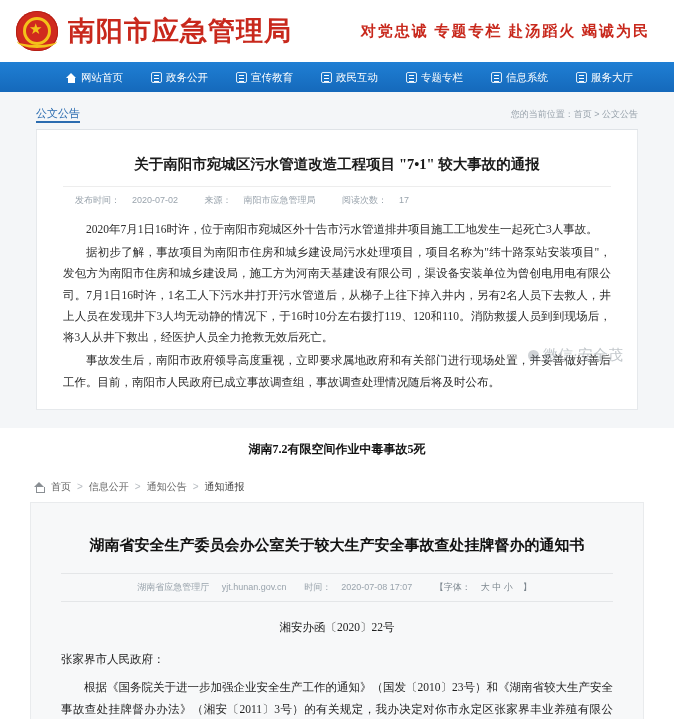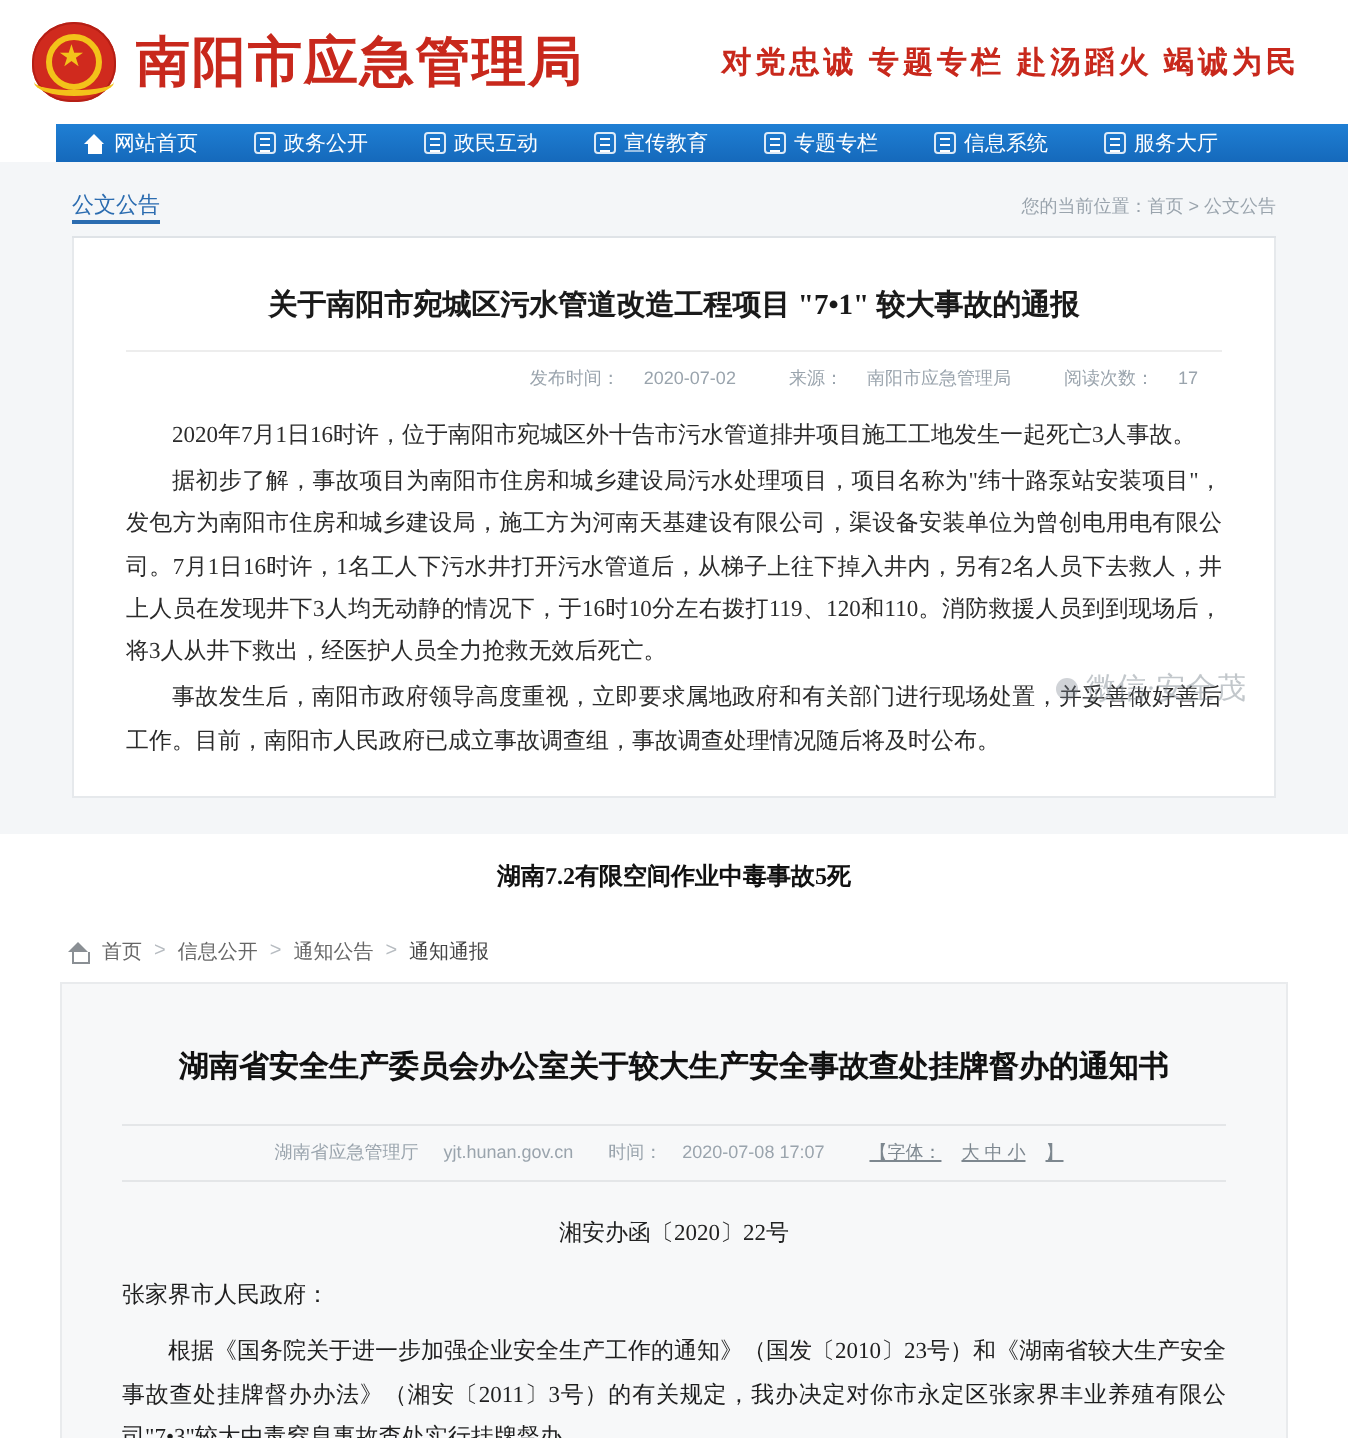--- a/index.html
+++ b/index.html
@@ -77,25 +77,25 @@
     font-family: "Liberation Serif", serif;
     font-size: 13px;
     color: #c8281c;
     margin-top: 4px;
     letter-spacing: 1px;
     text-align: right;
     padding-right: 22px;
   }
 
   .navbar {
-    height: 19px;
+    height: 30px;
     background: linear-gradient(#1f7fd4, #1569bb);
     display: flex;
     align-items: center;
-    margin-left: 28px;
+    padding-left: 52px;
   }
   .nav-item {
     display: flex;
     align-items: center;
     gap: 4px;
     color: #ffffff;
     font-size: 10.5px;
     padding: 0 14px;
     white-space: nowrap;
     height: 30px;
@@ -160,21 +160,21 @@
     text-align: center;
     font-family: "Liberation Serif", serif;
     font-size: 14.5px;
     font-weight: bold;
     color: #1a1a1a;
     line-height: 1.5;
     padding: 6px 6px 10px 6px;
     border-bottom: 1px solid #ededed;
   }
   .doc-meta {
-    text-align: right;
+    text-align: left;
     font-size: 9px;
     color: #9aa4ad;
     padding: 7px 0 12px 0;
   }
   .doc-meta span { margin: 0 6px; }
   .doc-body p {
     font-family: "Liberation Serif", serif;
     font-size: 11.5px;
     line-height: 1.85;
     color: #2b2b2b;
@@ -263,21 +263,21 @@
   }
   .doc2-meta {
     text-align: center;
     font-size: 9px;
     color: #9aa4ad;
     border-top: 1px solid #e4e6e8;
     border-bottom: 1px solid #e4e6e8;
     padding: 7px 0;
   }
   .doc2-meta span { margin: 0 5px; }
-  .doc2-meta .sizes { color: #7d878f; text-decoration: underline; }
+  .doc2-meta .sizes { color: #7d878f; }
   .docnum {
     text-align: center;
     font-family: Liberation Serif, serif;
     font-size: 11.5px;
     color: #222;
     padding: 18px 0 14px 0;
   }
   .doc2-body { font-family: "Liberation Serif", serif; }
   .doc2-body .to {
     font-size: 11.5px;
@@ -317,26 +317,26 @@
     <div class="navbar">
       <div class="nav-item">
         <span class="nav-ico home"></span>
         <span>网站首页</span>
       </div>
       <div class="nav-item">
         <span class="nav-ico doc"></span>
         <span>政务公开</span>
       </div>
       <div class="nav-item">
+        <span class="nav-ico mega"></span>
+        <span>宣传教育</span>
+      </div>
+      <div class="nav-item">
         <span class="nav-ico people"></span>
         <span>政民互动</span>
-      </div>
-      <div class="nav-item">
-        <span class="nav-ico mega"></span>
-        <span>宣传教育</span>
       </div>
       <div class="nav-item">
         <span class="nav-ico folder"></span>
         <span>专题专栏</span>
       </div>
       <div class="nav-item">
         <span class="nav-ico sys"></span>
         <span>信息系统</span>
       </div>
       <div class="nav-item">

